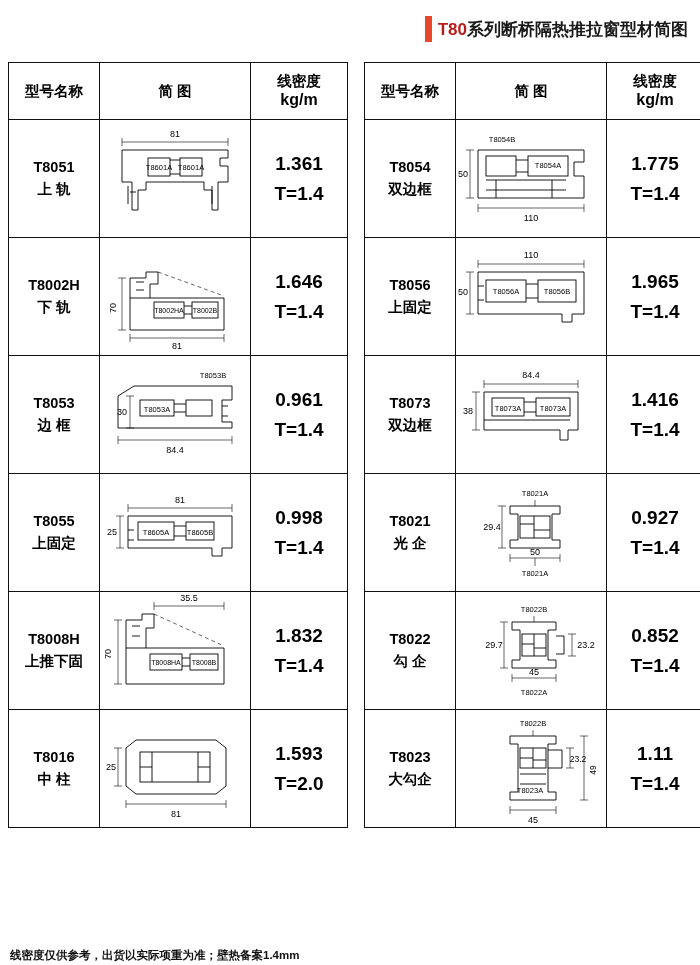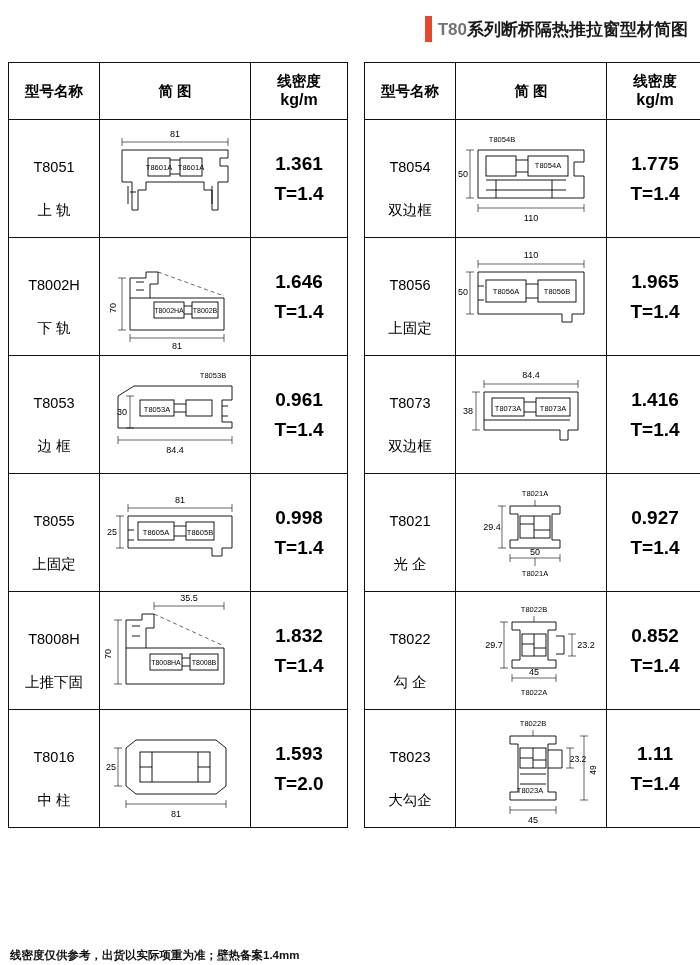--- a/index.html
+++ b/index.html
@@ -32,21 +32,21 @@
     margin-right: 6px;
   }
   .header-title {
     font-size: 17px;
     font-weight: bold;
     color: #1a1a1a;
     letter-spacing: 0px;
     white-space: nowrap;
   }
   .header-title .accent {
-    color: #737373;
+    color: #b91c1c;
   }
 
   
   .tables {
     position: absolute;
     top: 62px;
     left: 8px;
     width: 684px;
     display: flex;
     gap: 16px;
@@ -76,23 +76,22 @@
   }
   .hdr-two .sub {
     font-weight: bold;
     font-size: 16px;
   }
 
   .tbl tbody tr { height: 117px; }
 
   .model {
     font-size: 14.5px;
-    font-weight: normal;
+    font-weight: bold;
     line-height: 1.5;
-    margin-top: 21px;
   }
 
   .density {
     font-size: 19px;
     font-weight: bold;
     line-height: 1.55;
   }
 
   .figcell {
     position: relative;

